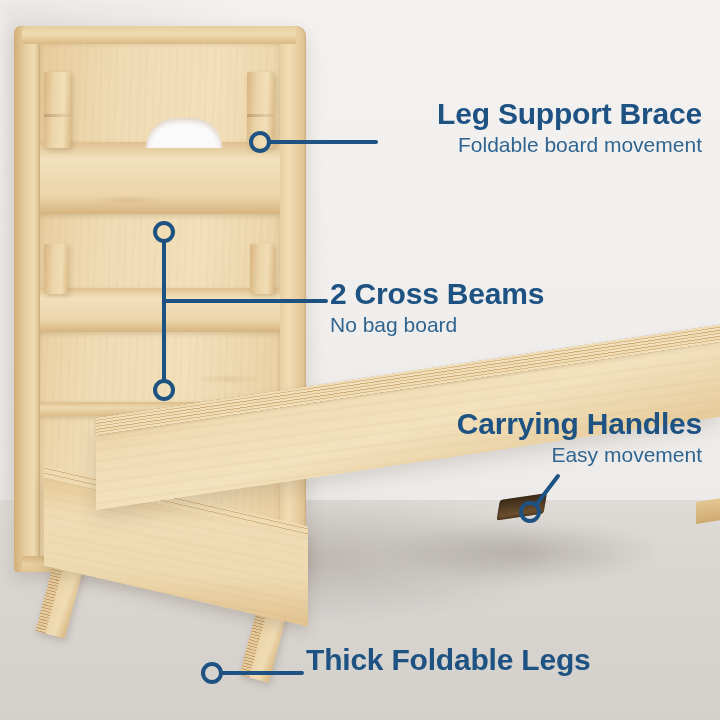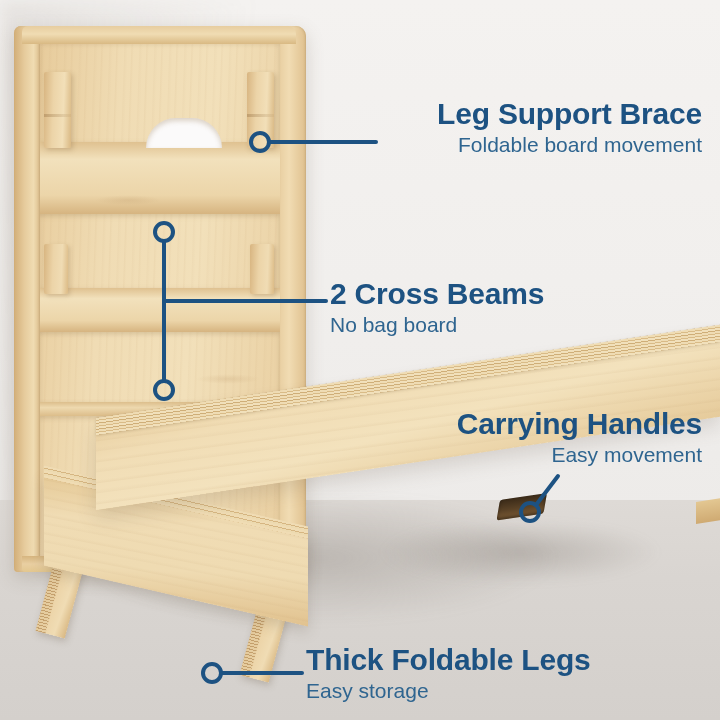--- a/index.html
+++ b/index.html
@@ -346,16 +346,15 @@
     <div class="sub">No bag board</div>
   </div>
 
   <div class="callout c-right" id="c-handles">
     <div class="title">Carrying Handles</div>
     <div class="sub">Easy movement</div>
   </div>
 
   <div class="callout c-left" id="c-legs">
     <div class="title">Thick Foldable Legs</div>
-    <div class="sub">Easy storage</div>
   </div>
 
 </div>
 
 </body></html>

